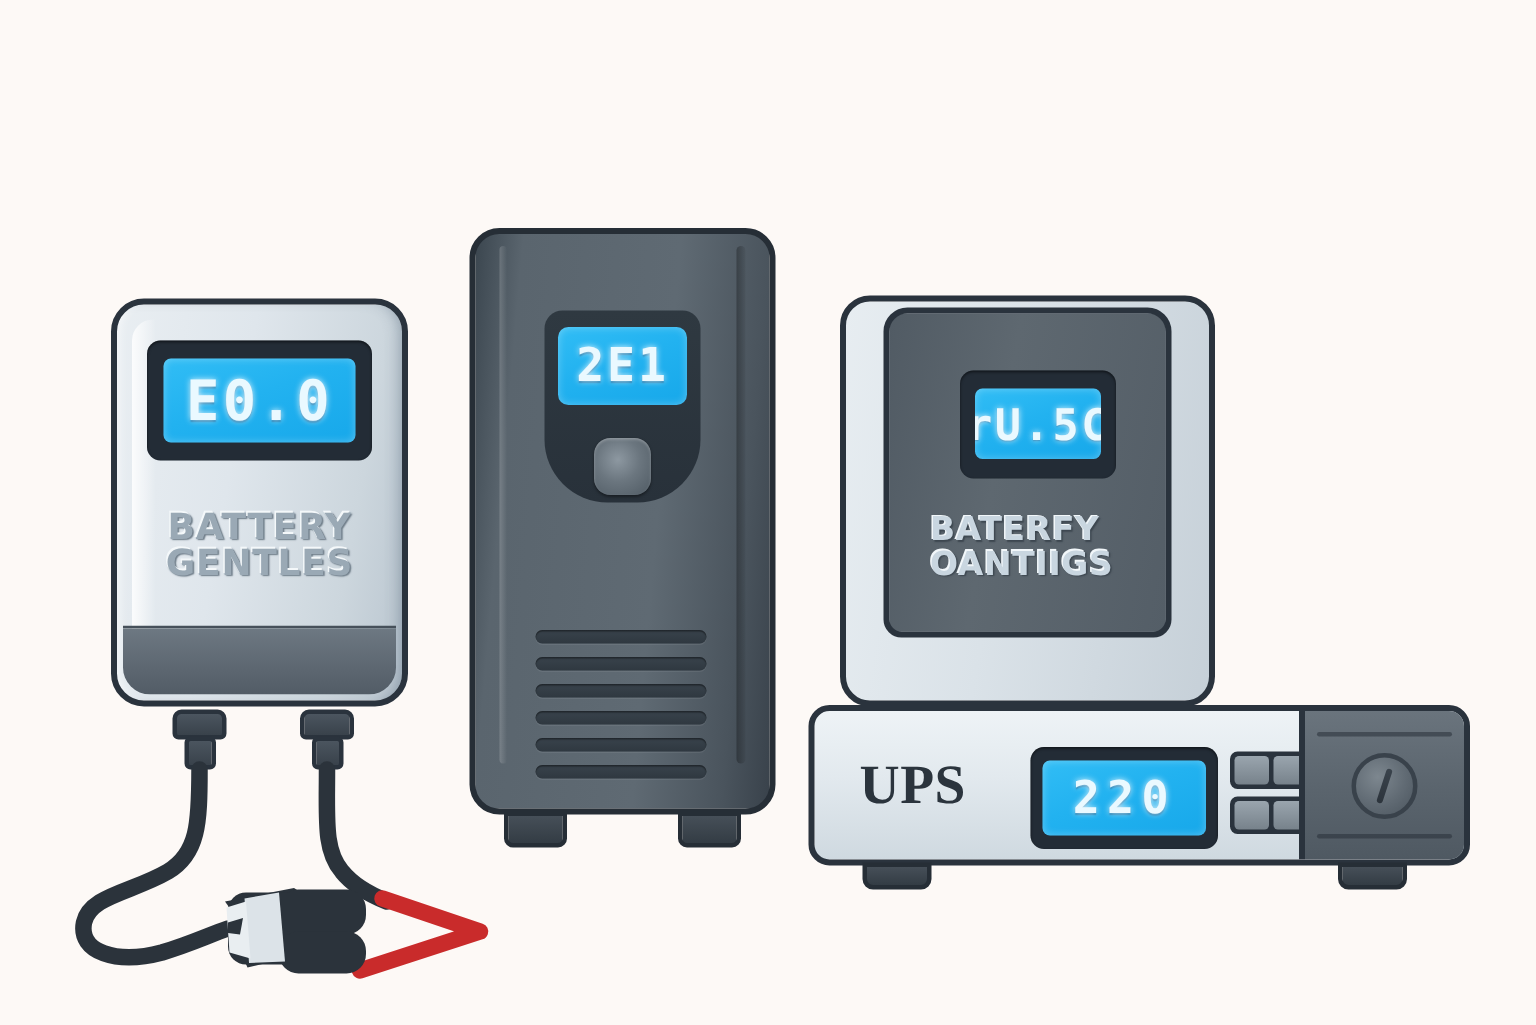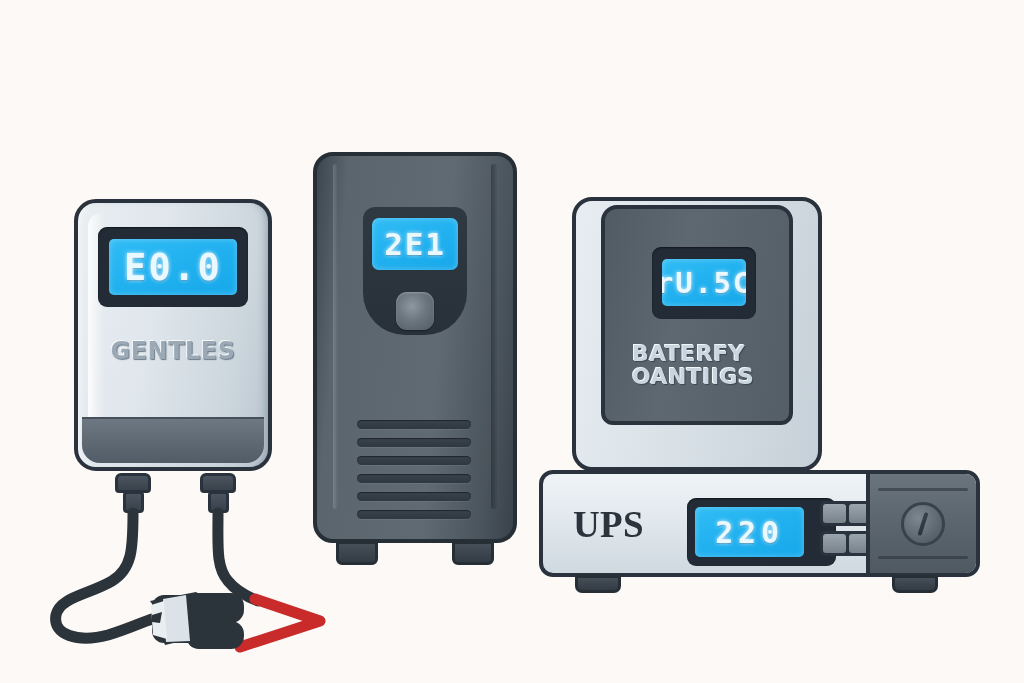--- a/index.html
+++ b/index.html
@@ -144,21 +144,21 @@
   .foot {
     position: absolute;
     background: linear-gradient(180deg, #464f58, #333c44);
     border: 3px solid #262e36;
     box-sizing: border-box;
     border-radius: 0 0 6px 6px;
   }
 
   
   #stack-top {
-    position: absolute; left: 572px; top: 168px; width: 250px; height: 274px;
+    position: absolute; left: 560px; top: 168px; width: 250px; height: 274px;
   }
   #stack-top-outer {
     position: absolute; inset: 0;
     background: linear-gradient(100deg, #e7edf1 0%, #dae2e8 45%, #c6d0d8 100%);
     border: 4px solid #2a333d;
     border-radius: 20px;
     box-sizing: border-box;
   }
   #stack-top-inner {
     position: absolute; left: 29px; top: 8px; right: 29px; bottom: 46px;
@@ -224,21 +224,21 @@
     transform: rotate(18deg);
   }
   #ups-text {
     position: absolute; left: 34px; top: 50%; transform: translateY(-50%);
     font-family: Liberation Serif, serif;
     font-weight: bold;
     font-size: 37px;
     color: #2b343d;
     letter-spacing: 0.01em;
   }
-  #stack-base .lcd-bezel { left: 148px; top: 28px; width: 125px; height: 68px; padding-left: 24px; }
+  #stack-base .lcd-bezel { left: 148px; top: 28px; width: 125px; height: 68px; }
   #stack-base .lcd { left: 8px; top: 9px; width: 109px; height: 50px; }
   #stack-base .lcd-text { font-size: 30px; letter-spacing: .16em; }
   #base-buttons {
     position: absolute; left: 281px; top: 31px; width: 55px;
   }
   .btn-row {
     display: flex; gap: 3px; margin-bottom: 5px;
     background: #2a333d; padding: 3px; border-radius: 5px;
   }
   .btn-key {
@@ -261,20 +261,21 @@
       <div id="tester-footer"></div>
     </div>
 
     <div class="lcd-bezel">
       <div class="lcd">
         <span class="lcd-text">E0.0</span>
       </div>
     </div>
 
     <div id="tester-label">
+      <div>BATTERY</div>
       <div>GENTLES</div>
     </div>
   </div>
 
   <div class="gland" style="left:115px; top:444px; width:36px; height:20px; border-radius:6px 6px 4px 4px;"></div>
   <div class="gland" style="left:123px; top:462px; width:21px; height:22px; border-radius:4px;"></div>
   <div class="gland" style="left:200px; top:444px; width:36px; height:20px; border-radius:6px 6px 4px 4px;"></div>
   <div class="gland" style="left:208px; top:462px; width:21px; height:22px; border-radius:4px;"></div>
 
   <div id="tower">

